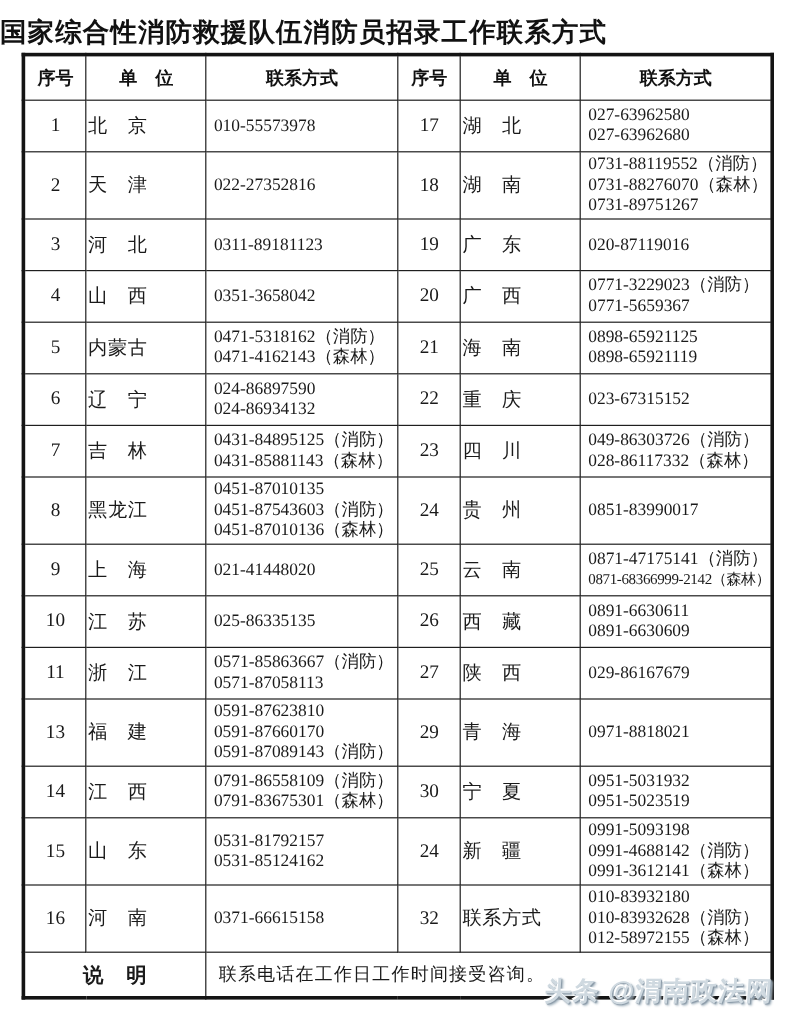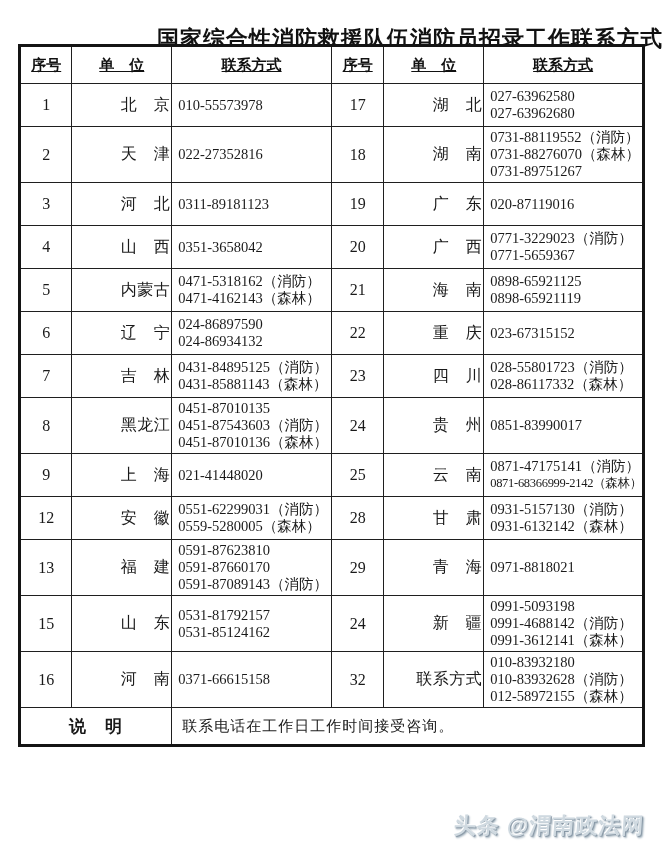--- a/index.html
+++ b/index.html
@@ -5,25 +5,25 @@
   html,body{margin:0;padding:0;}
   body{
     width:663px;height:851px;
     background:#ffffff;
     font-family:"Liberation Serif","DejaVu Serif",serif;
     color:#1a1a1a;
     position:relative;
     overflow:hidden;
   }
   .title{
-    text-align:right;
+    text-align:left;
     font-size:22px;
     font-weight:bold;
     letter-spacing:1px;
-    padding-top:24px;
+    padding-top:12px;
     color:#111;
   }
   table.contact-table{
     position:absolute;
     left:18px;
     top:44px;
     width:627px;
     border-collapse:collapse;
     table-layout:fixed;
     border:3px solid #141414;
@@ -33,33 +33,32 @@
   col.c-unit-col{width:16.0%;}
   col.c-contact-col{width:25.6%;}
   th{
     border:1.5px solid #1f1f1f;
     font-family:"Liberation Sans","DejaVu Sans",sans-serif;
     font-weight:bold;
     font-size:15px;
     height:34px;
     text-align:center;
     color:#111;
-    text-decoration:underline;
   }
   td{
     border:1.5px solid #1f1f1f;
     height:38px;
     vertical-align:middle;
   }
   td.c-no{
     text-align:center;
     font-size:16px;
   }
   td.c-unit{
-    text-align:right;
+    text-align:left;
     font-size:16px;
     letter-spacing:0.5px;
   }
   td.c-contact{
     text-align:left;
     padding:2px 3px 2px 6px;
     font-size:14.5px;
     line-height:17px;
   }
   td.c-contact div{white-space:nowrap;}
@@ -201,21 +200,21 @@
       <tr>
         <td class="c-no">7</td>
         <td class="c-unit">吉　林</td>
         <td class="c-contact">
           <div>0431-84895125（消防）</div>
           <div>0431-85881143（森林）</div>
         </td>
         <td class="c-no">23</td>
         <td class="c-unit">四　川</td>
         <td class="c-contact">
-          <div>028-55801723（消防）</div>
+          <div>049-86303726（消防）</div>
           <div>028-86117332（森林）</div>
         </td>
       </tr>
       <tr>
         <td class="c-no">8</td>
         <td class="c-unit">黑龙江</td>
         <td class="c-contact">
           <div>0451-87010135</div>
           <div>0451-87543603（消防）</div>
           <div>0451-87010136（森林）</div>
@@ -233,45 +232,71 @@
           <div>021-41448020</div>
         </td>
         <td class="c-no">25</td>
         <td class="c-unit">云　南</td>
         <td class="c-contact">
           <div>0871-47175141（消防）</div>
           <div class="condensed">0871-68366999-2142（森林）</div>
         </td>
       </tr>
       <tr>
-        <td class="c-no">12</td>
-        <td class="c-unit">安　徽</td>
-        <td class="c-contact">
-          <div>0551-62299031（消防）</div>
-          <div>0559-5280005（森林）</div>
-        </td>
-        <td class="c-no">28</td>
-        <td class="c-unit">甘　肃</td>
-        <td class="c-contact">
-          <div>0931-5157130（消防）</div>
-          <div>0931-6132142（森林）</div>
+        <td class="c-no">10</td>
+        <td class="c-unit">江　苏</td>
+        <td class="c-contact">
+          <div>025-86335135</div>
+        </td>
+        <td class="c-no">26</td>
+        <td class="c-unit">西　藏</td>
+        <td class="c-contact">
+          <div>0891-6630611</div>
+          <div>0891-6630609</div>
+        </td>
+      </tr>
+      <tr>
+        <td class="c-no">11</td>
+        <td class="c-unit">浙　江</td>
+        <td class="c-contact">
+          <div>0571-85863667（消防）</div>
+          <div>0571-87058113</div>
+        </td>
+        <td class="c-no">27</td>
+        <td class="c-unit">陕　西</td>
+        <td class="c-contact">
+          <div>029-86167679</div>
         </td>
       </tr>
       <tr>
         <td class="c-no">13</td>
         <td class="c-unit">福　建</td>
         <td class="c-contact">
           <div>0591-87623810</div>
           <div>0591-87660170</div>
           <div>0591-87089143（消防）</div>
         </td>
         <td class="c-no">29</td>
         <td class="c-unit">青　海</td>
         <td class="c-contact">
           <div>0971-8818021</div>
+        </td>
+      </tr>
+      <tr>
+        <td class="c-no">14</td>
+        <td class="c-unit">江　西</td>
+        <td class="c-contact">
+          <div>0791-86558109（消防）</div>
+          <div>0791-83675301（森林）</div>
+        </td>
+        <td class="c-no">30</td>
+        <td class="c-unit">宁　夏</td>
+        <td class="c-contact">
+          <div>0951-5031932</div>
+          <div>0951-5023519</div>
         </td>
       </tr>
       <tr>
         <td class="c-no">15</td>
         <td class="c-unit">山　东</td>
         <td class="c-contact">
           <div>0531-81792157</div>
           <div>0531-85124162</div>
         </td>
         <td class="c-no">24</td>

